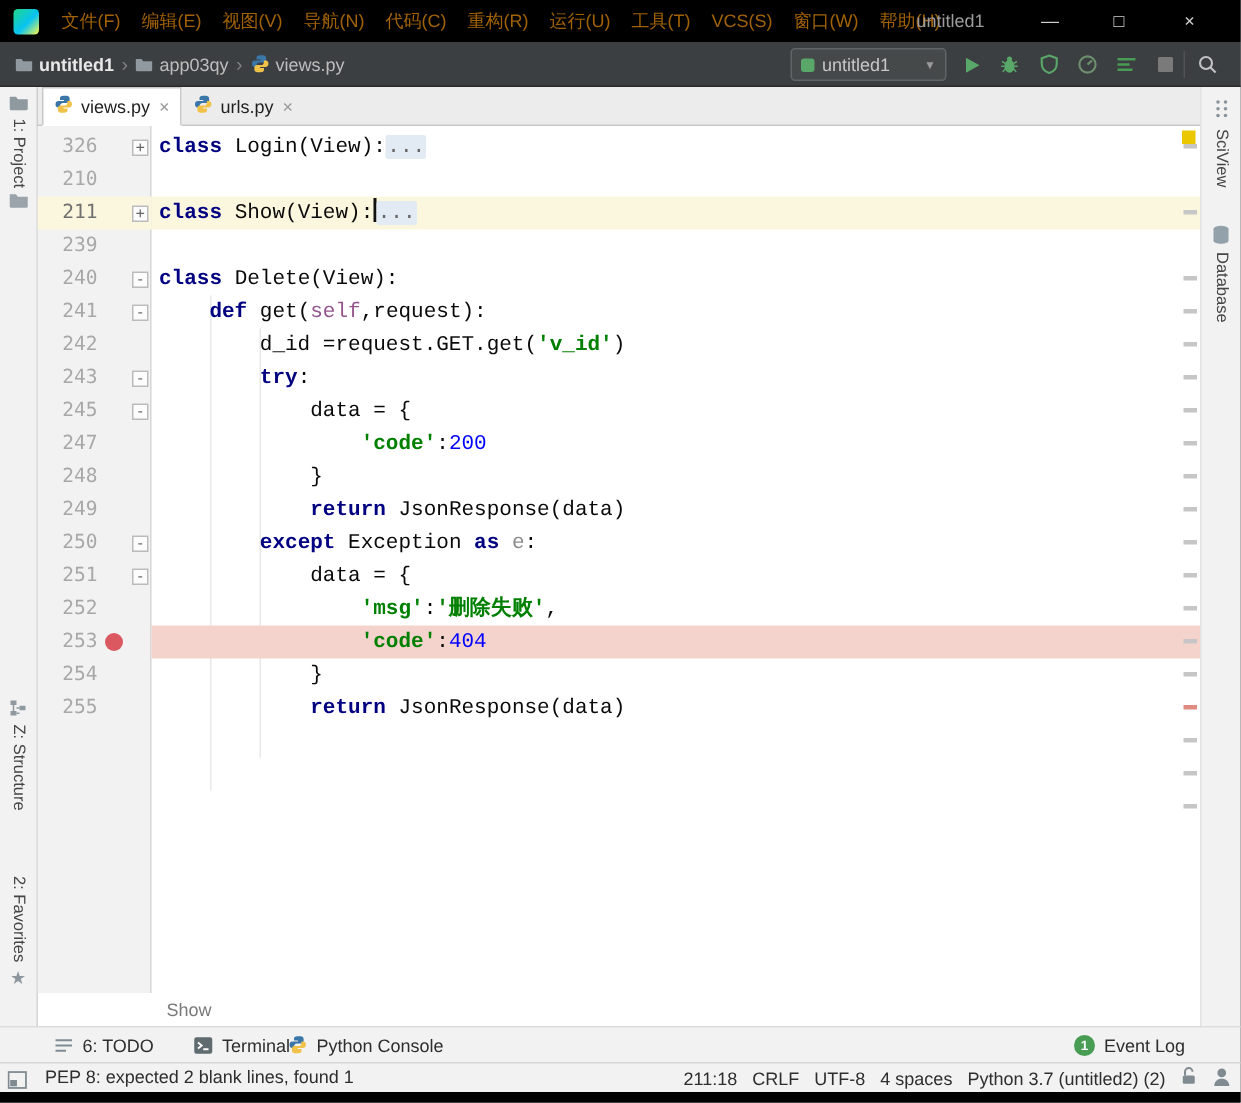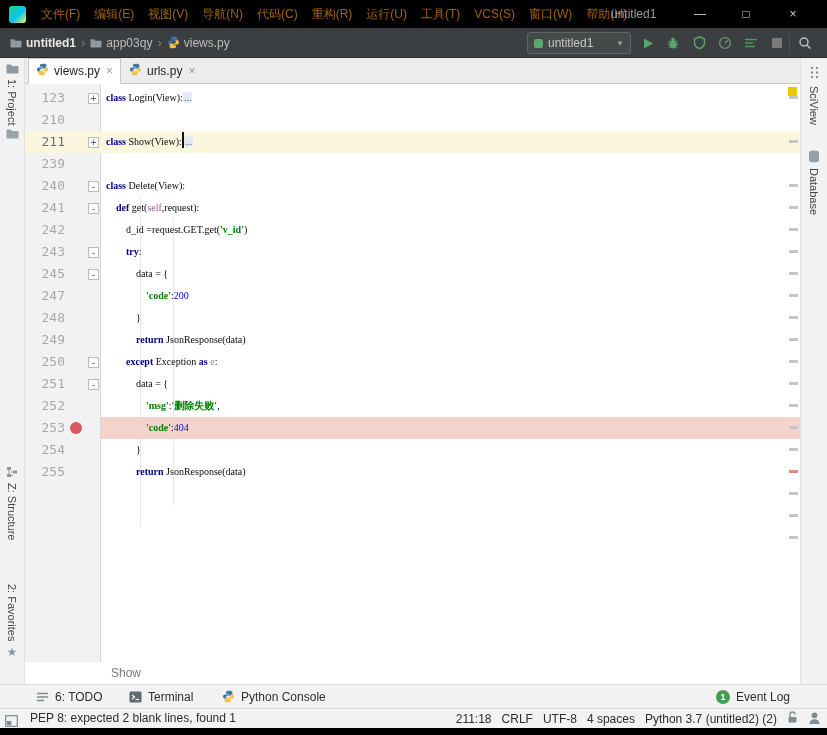--- a/index.html
+++ b/index.html
@@ -45,21 +45,21 @@
 .ls-project{top:5px}.ls-folder{top:70px}.ls-structure{top:408px}.ls-favorites{top:526px}
 .rs-grid{top:8px}.rs-sciview{top:28px}.rs-db{top:92px}
 
 
 .editor{position:absolute;left:25px;top:84px;width:775px;height:578px;background:var(--editor-bg,#FFF);overflow:hidden}
 .gutter-bg{position:absolute;left:0;top:0;width:76px;height:100%;background:var(--gutter-bg,#F2F2F2);border-right:1px solid #D7D7D7}
 .iguide{position:absolute;width:1px;background:#E8E8E8}
 .rows{position:absolute;left:0;top:3px;width:100%}
 .ed-row{display:flex;height:22px}
 .g-cell{width:76px;flex:none;position:relative}
-.c-cell{flex:1;padding-left:5px;font-family:Liberation Serif, serif;font-size:10px;line-height:22px;white-space:pre;color:#0A0A0A}
+.c-cell{flex:1;padding-left:5px;font-family:Liberation Mono, monospace;font-size:14px;line-height:22px;white-space:pre;color:#0A0A0A}
 .ed-row.current .g-cell,.ed-row.current .c-cell{background:var(--current-line,#FBF6DE)}
 .ed-row.break .c-cell{background:var(--breakpoint-line,#F5D3CD)}
 .ln{position:absolute;left:0;top:0;width:40px;text-align:right;font-family:"DejaVu Sans Mono",monospace;font-size:13px;line-height:22px;color:#A8A8A8}
 .ed-row.current .ln{color:#707070}
 .bp{position:absolute;left:45px;top:5px;width:12px;height:12px;border-radius:50%;background:var(--breakpoint-red,#DB5860)}
 .fold-box{position:absolute;left:63px;top:6px;width:11px;height:11px;border:1px solid #BBB;background:#FCFCFC;color:#666;font-size:10px;line-height:9px;text-align:center;font-family:"DejaVu Sans Mono",monospace}
 .tk-kw{color:var(--keyword,#000080);font-weight:bold}
 .tk-str{color:var(--string,#008000);font-weight:bold}
 .tk-num{color:var(--number,#0000FF)}
 .tk-self{color:var(--self-param,#94558D)}
@@ -71,21 +71,21 @@
 .warn-square{position:absolute;right:3px;top:3px;width:9px;height:9px;background:var(--warning-yellow,#EBC700)}
 .tick{position:absolute;right:2px;width:9px;height:3px;background:#C6C6C6}
 .tick.red{background:#E08B81}
 
 
 .bcrumb-bar{position:absolute;left:25px;top:662px;width:775px;height:22px;background:#FFF;line-height:22px;padding-left:86px;font-size:12px;color:#7A7A7A}
 
 
 .bottom-bar{position:absolute;left:0;top:684px;width:827px;height:24px;background:#F2F2F2;border-top:1px solid #DDD}
 .bb-item{position:absolute;top:0;height:23px;display:flex;align-items:center;gap:6px;font-size:12px;color:#2E2E2E}
-.bb-todo{left:36px}.bb-terminal{left:129px}.bb-python{left:222px}.bb-event{left:716px}
+.bb-todo{left:36px}.bb-terminal{left:129px}.bb-python{left:192px}.bb-event{left:716px}
 .evt-badge{width:14px;height:14px;border-radius:50%;background:var(--event-green,#499C54);color:#FFF;font-size:9px;display:flex;align-items:center;justify-content:center;font-weight:bold}
 
 
 .status-bar{position:absolute;left:0;top:708px;width:827px;height:20px;background:#F2F2F2;border-top:1px solid #D6D6D6}
 .sb-left-icon{position:absolute;left:5px;top:4px}
 .sb-msg{position:absolute;left:30px;top:0;line-height:19px;font-size:12px;color:#2E2E2E;white-space:nowrap}
 .sb-right{position:absolute;right:6px;top:0;height:19px;display:flex;align-items:center;gap:10px;font-size:12px;color:#2E2E2E;white-space:nowrap}
 .bottom-black{position:absolute;left:0;top:728px;width:827px;height:7px;background:#000}
 </style>
 </head>
@@ -262,21 +262,21 @@
   </div>
 </div>
 
 <div class="editor">
   <div class="gutter-bg"></div>
   <div class="iguide" style="left:115px;top:113px;height:330px"></div>
   <div class="iguide" style="left:148px;top:135px;height:286px"></div>
   <div class="rows">
       <div class="ed-row">
         <div class="g-cell">
-          <span class="ln">123</span>
+          <span class="ln">326</span>
           <span class="fold-box">+</span>
         </div>
         <div class="c-cell"><span class="tk-kw">class</span><span class="tk-pl"> Login(View):</span><span class="tk-fold">...</span></div>
       </div>
       <div class="ed-row">
         <div class="g-cell">
           <span class="ln">210</span>
         </div>
         <div class="c-cell"></div>
       </div>

